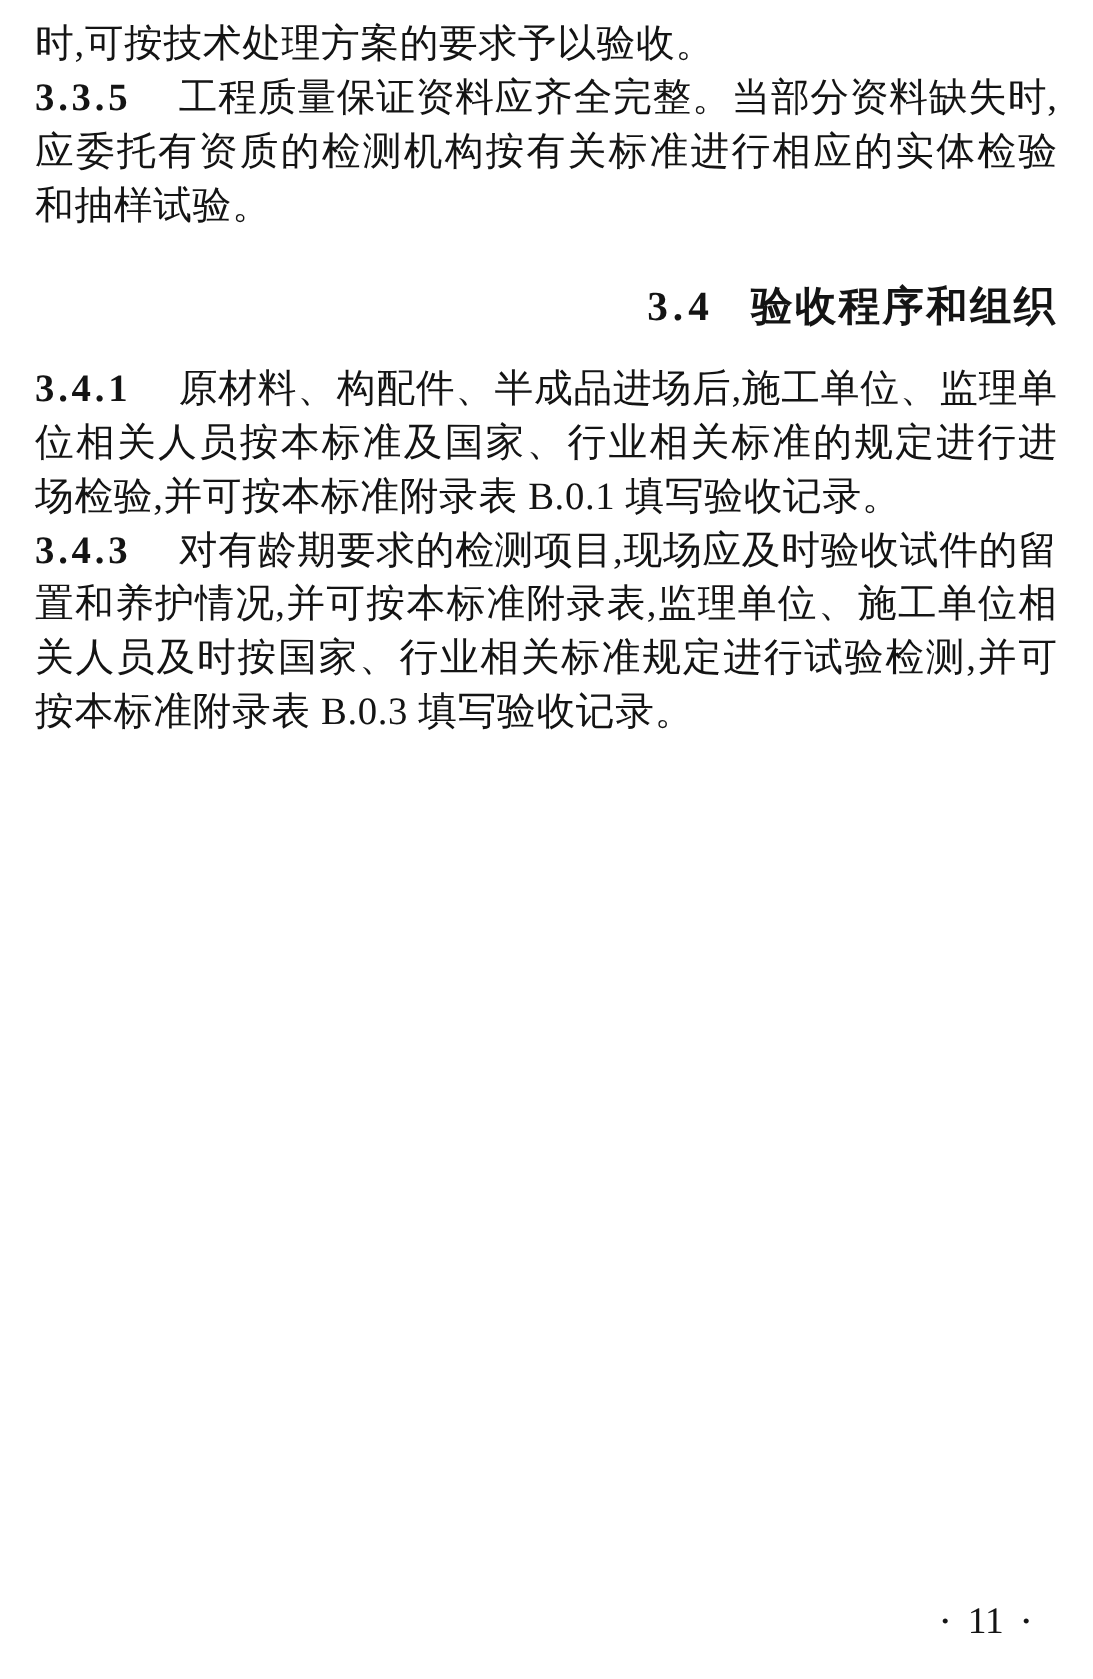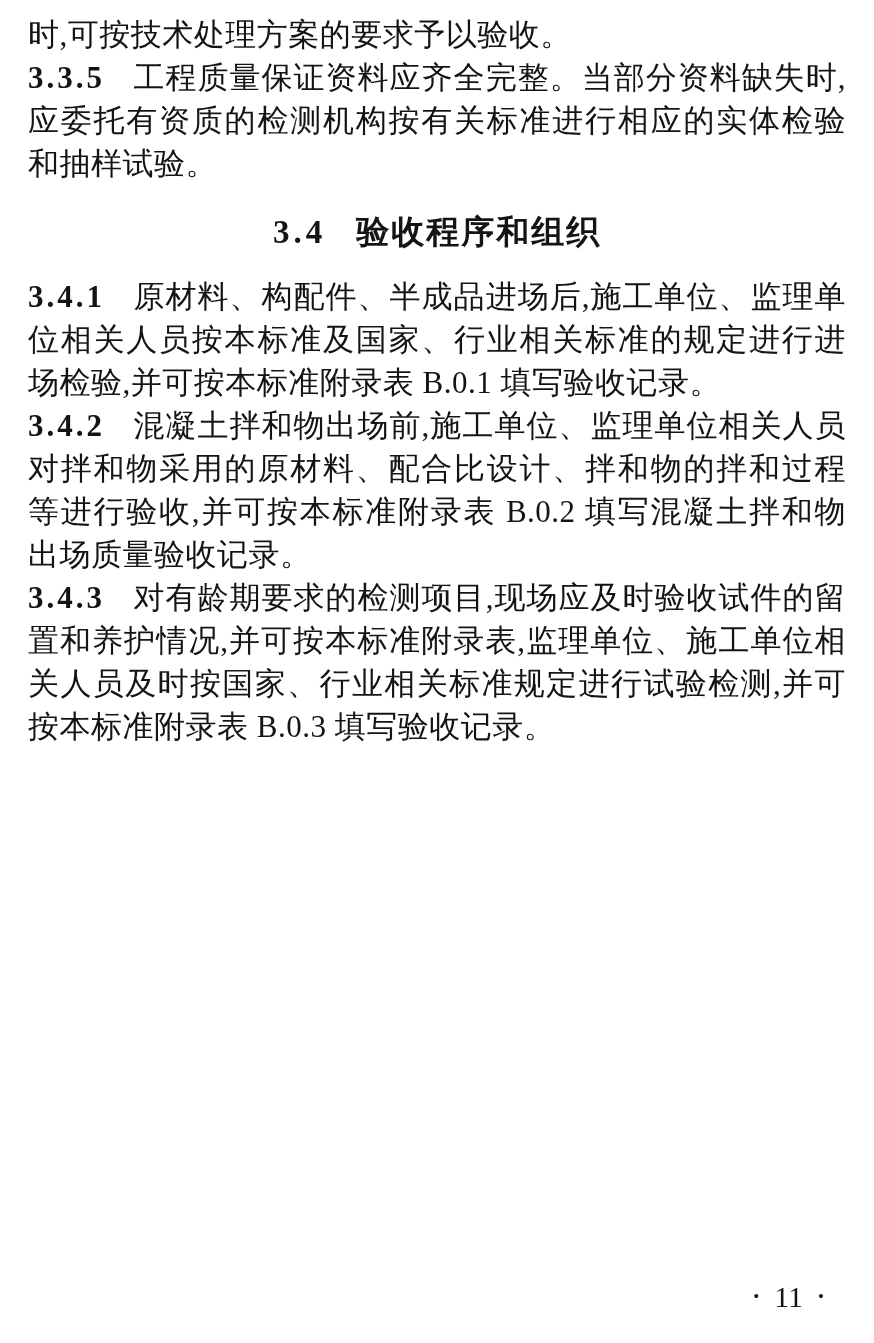--- a/index.html
+++ b/index.html
@@ -23,29 +23,29 @@
     margin: 0;
     font-size: 31px;
     line-height: 43px;
     text-align: justify;
     text-justify: inter-ideograph;
     letter-spacing: 0.5px;
   }
   .clause-num:not(:empty) {
     font-weight: bold;
     letter-spacing: 3px;
-    margin-right: 28px;
+    margin-right: 38px;
     white-space: nowrap;
   }
   .heading {
-    margin: 25px 0 21px 0;
+    margin: 39px 0 21px 0;
     font-size: 33px;
     line-height: 44px;
     font-weight: bold;
-    text-align: center;
+    text-align: right;
     letter-spacing: 2px;
   }
   .heading .h-num {
     margin-right: 30px;
     letter-spacing: 4px;
   }
   .footer {
     position: absolute;
     top: 1280px;
     right: 50px;
@@ -69,21 +69,20 @@
 
     <p class="para"><span class="clause-num"></span><span class="clause-text">时,可按技术处理方案的要求予以验收。</span></p>
 
     <p class="para"><span class="clause-num">3.3.5</span><span class="clause-text">工程质量保证资料应齐全完整。当部分资料缺失时,应委托有资质的检测机构按有关标准进行相应的实体检验和抽样试验。</span></p>
 
 
     <h2 class="heading"><span class="h-num">3.4</span><span class="h-title">验收程序和组织</span></h2>
 
     <p class="para"><span class="clause-num">3.4.1</span><span class="clause-text">原材料、构配件、半成品进场后,施工单位、监理单位相关人员按本标准及国家、行业相关标准的规定进行进场检验,并可按本标准附录表 B.0.1 填写验收记录。</span></p>
 
-    <p class="para"><span class="clause-num">3.4.2</span><span class="clause-text">混凝土拌和物出场前,施工单位、监理单位相关人员对拌和物采用的原材料、配合比设计、拌和物的拌和过程等进行验收,并可按本标准附录表 B.0.2 填写混凝土拌和物出场质量验收记录。</span></p>
 
     <p class="para"><span class="clause-num">3.4.3</span><span class="clause-text">对有龄期要求的检测项目,现场应及时验收试件的留置和养护情况,并可按本标准附录表,监理单位、施工单位相关人员及时按国家、行业相关标准规定进行试验检测,并可按本标准附录表 B.0.3 填写验收记录。</span></p>
 
 
 
   </main>
 
   <footer class="footer">
     <span class="dot">•</span>
     <span class="pnum">11</span>

